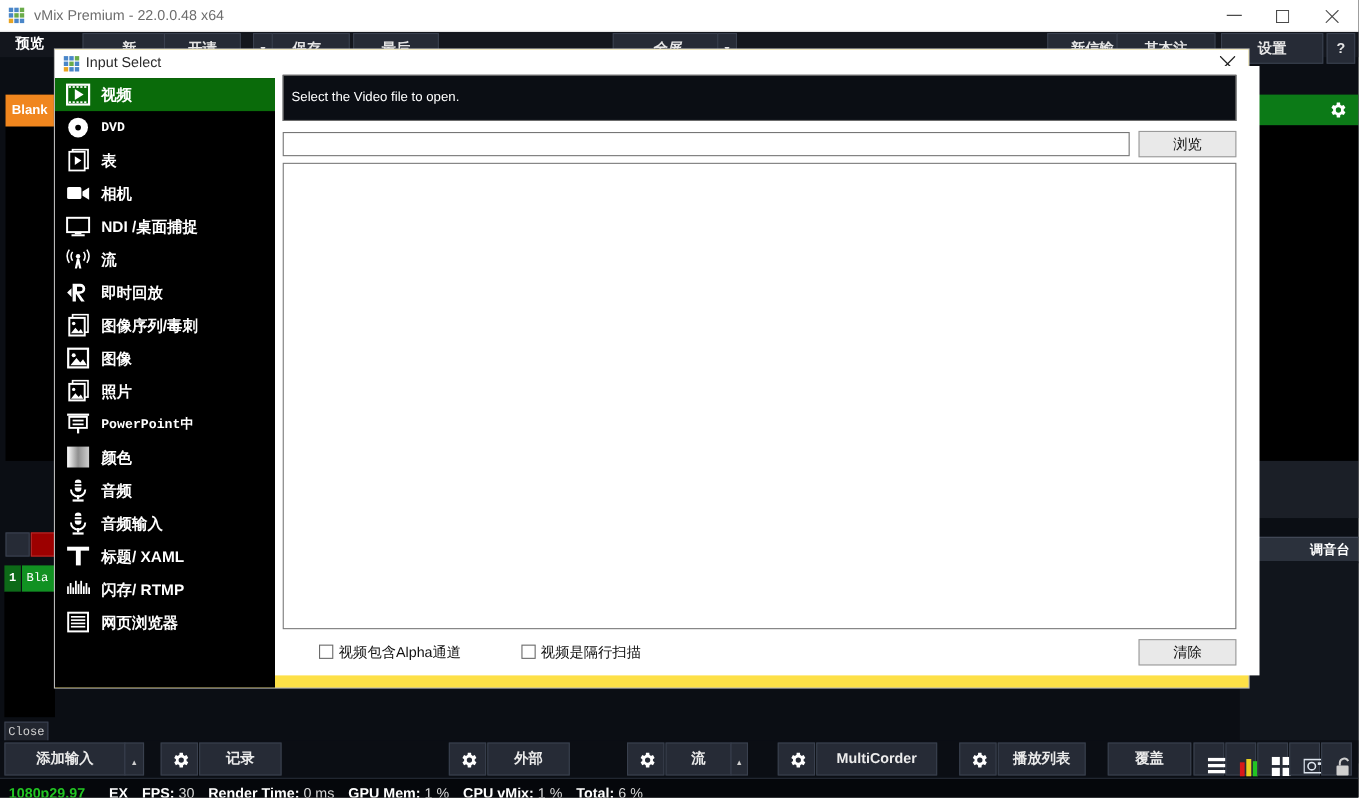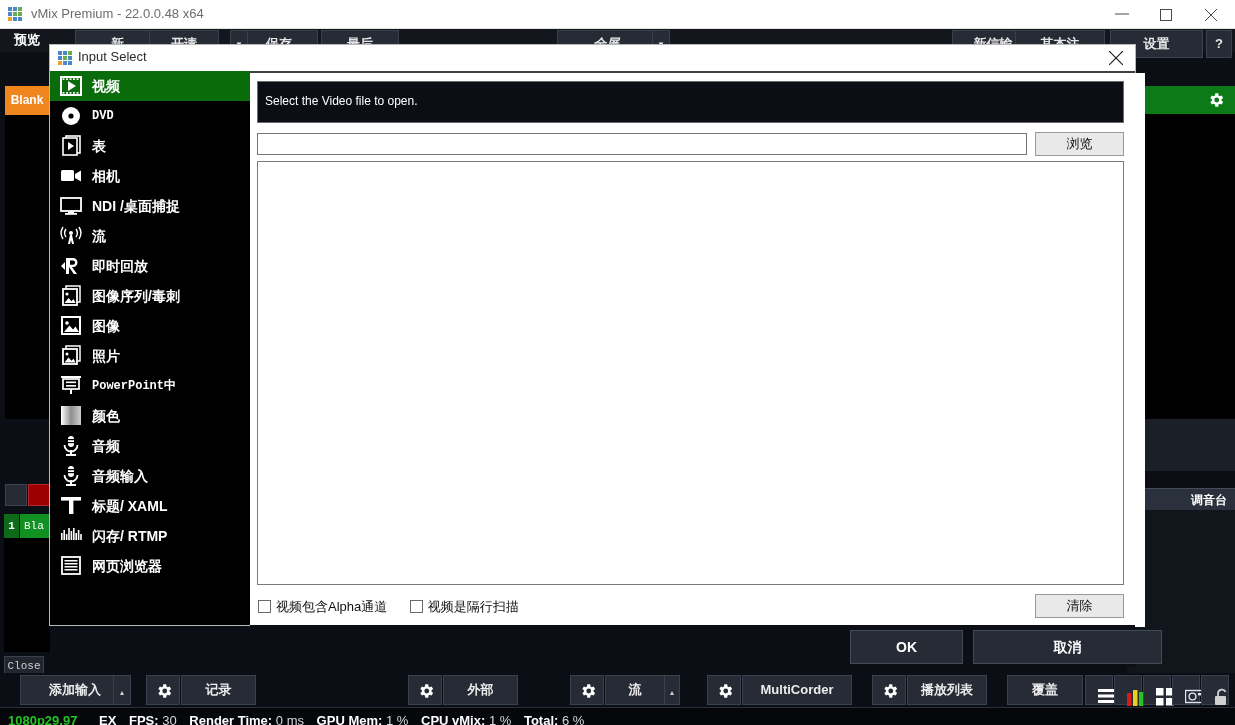--- a/index.html
+++ b/index.html
@@ -76,51 +76,51 @@
 
   .statusbar{position:absolute;left:0;top:679px;width:1235px;height:46px;background:#05070b;
              border-top:1px solid #2a2f3a;}
   .statusline{position:absolute;left:8px;top:5px;font-size:13px;white-space:nowrap;}
   .statusline .res{color:#22c522;font-weight:bold;}
   .statusline .k{color:#ffffff;font-weight:bold;}
   .statusline .v{color:#d8d8d8;font-weight:normal;}
   .statusline .sp{display:inline-block;width:9px;}
 
   
-  .dialog{position:absolute;left:50px;top:45px;width:1085px;height:580px;background:#404040;
+  .dialog{position:absolute;left:50px;top:45px;width:1085px;height:580px;background:#fde047;
           box-shadow:0 0 0 1px #b8b8b8;}
   .dlg-head{position:absolute;left:0;top:0;width:1085px;height:26px;background:#ffffff;}
   .dlg-logo{position:absolute;left:8px;top:6px;width:14px;height:14px;}
   .dlg-logo i{position:absolute;width:4px;height:4px;display:block;}
   .dlg-title{position:absolute;left:28px;top:4px;font-size:13px;color:#2b2b2b;}
   .dlg-close{position:absolute;right:4px;top:2px;width:30px;height:22px;}
 
   .dlg-side{position:absolute;left:0;top:26px;width:200px;height:554px;background:#000000;overflow:hidden;}
   .sitem{position:relative;height:30px;width:200px;font-weight:bold;}
   .sitem.sel{background:#0a6b0a;}
   .sitem .ico{position:absolute;left:10px;top:4px;width:24px;height:22px;}
   .sitem .lbl{position:absolute;left:42px;top:5px;color:#ffffff;font-size:14px;line-height:20px;
               white-space:nowrap;}
   .sitem .lbl.mono{font-family:"Liberation Mono",monospace;font-size:12px;}
 
-  .dlg-body{position:absolute;left:200px;top:28px;width:895px;height:554px;background:#ffffff;}
+  .dlg-body{position:absolute;left:200px;top:15px;width:895px;height:554px;background:#ffffff;}
   .descbox{position:absolute;left:7px;top:8px;width:867px;height:42px;background:#0b0e14;
            border:1px solid #6c6c6c;box-sizing:border-box;}
   .descbox span{position:absolute;left:7px;top:12px;color:#ffffff;font-size:12px;}
   .pathinput{position:absolute;left:7px;top:60px;width:770px;height:22px;background:#fff;
              border:1px solid #767676;box-sizing:border-box;font-size:12px;padding:2px 4px;
              color:#000;font-family:"Liberation Sans",sans-serif;outline:none;}
   .browsebtn{position:absolute;left:785px;top:59px;width:89px;height:24px;background:#e9e9e9;
              border:1px solid #9a9a9a;box-sizing:border-box;font-size:13px;color:#111;
              text-align:center;line-height:22px;}
   .listbox{position:absolute;left:7px;top:88px;width:867px;height:424px;background:#fff;
            border:1px solid #7a7a7a;box-sizing:border-box;}
   .optrow{position:absolute;left:8px;top:524px;width:600px;height:20px;}
   .cbx{position:relative;display:inline-block;margin-right:18px;font-size:13px;color:#111;
-       white-space:nowrap;line-height:16px;}
+       white-space:nowrap;line-height:16px;margin-left:32px;}
   .cbx .box{display:inline-block;width:13px;height:13px;border:1px solid #6a6a6a;background:#fff;
             vertical-align:-2px;margin-right:5px;box-sizing:border-box;}
   .clearbtn{position:absolute;left:785px;top:521px;width:89px;height:24px;background:#e9e9e9;
             border:1px solid #9a9a9a;box-sizing:border-box;font-size:13px;color:#111;
             text-align:center;line-height:22px;}
 
   .dlg-foot{position:absolute;left:250px;top:625px;width:885px;height:42px;background:#0b0e14;}
   .okbtn{position:absolute;left:600px;top:5px;width:113px;height:34px;background:#262b36;
          border:1px solid #434a58;box-sizing:border-box;color:#fff;font-size:14px;font-weight:bold;
          text-align:center;line-height:32px;}
@@ -178,21 +178,21 @@
     </div>
     <div class="rightBlack"></div>
     <div class="rightDark"></div>
     <div class="mixerBar">
       <span class="lbl">调音台</span>
     </div>
     <div class="rightLower"></div>
 
     <div class="bottombar">
       <div id="bottom-items">
-          <div class="bbtn" style="left: 20px; width: 110px; text-align: center;">添加输入</div>
+          <div class="bbtn" style="left: 4px; width: 110px; text-align: center;">添加输入</div>
           <div class="barrow" style="left: 113px; width: 18px;">▴</div>
           <div class="bgear" style="left: 146px;">
             <svg width="18" height="18" viewBox="0 0 24 24">
               <path fill="#ffffff" d="M19.4 13a7.6 7.6 0 0 0 0-2l2.1-1.6-2-3.5-2.5 1a7.6 7.6 0 0 0-1.7-1L15 3H11l-.3 2.9c-.6.2-1.2.6-1.7 1l-2.5-1-2 3.5L6.6 11a7.6 7.6 0 0 0 0 2l-2.1 1.6 2 3.5 2.5-1c.5.4 1.1.8 1.7 1L11 21h4l.3-2.9c.6-.2 1.2-.6 1.7-1l2.5 1 2-3.5zM13 15.2A3.2 3.2 0 1 1 16.2 12 3.2 3.2 0 0 1 13 15.2z"></path>
             </svg>
           </div>
           <div class="bbtn" style="left: 181px; width: 75px;">记录</div>
           <div class="bgear" style="left: 408px;">
             <svg width="18" height="18" viewBox="0 0 24 24">
               <path fill="#ffffff" d="M19.4 13a7.6 7.6 0 0 0 0-2l2.1-1.6-2-3.5-2.5 1a7.6 7.6 0 0 0-1.7-1L15 3H11l-.3 2.9c-.6.2-1.2.6-1.7 1l-2.5-1-2 3.5L6.6 11a7.6 7.6 0 0 0 0 2l-2.1 1.6 2 3.5 2.5-1c.5.4 1.1.8 1.7 1L11 21h4l.3-2.9c.6-.2 1.2-.6 1.7-1l2.5 1 2-3.5zM13 15.2A3.2 3.2 0 1 1 16.2 12 3.2 3.2 0 0 1 13 15.2z"></path>
@@ -536,18 +536,14 @@
           <span class="box"></span><span>视频包含Alpha通道</span>
         </label>
         <label class="cbx">
           <span class="box"></span><span>视频是隔行扫描</span>
         </label>
       </div>
       <div class="clearbtn">清除</div>
     </div>
   </div>
 
-  <div class="dlg-foot">
-    <div class="okbtn">OK</div>
-    <div class="cancelbtn">取消</div>
-  </div>
 
 </div>
 
 </body></html>

